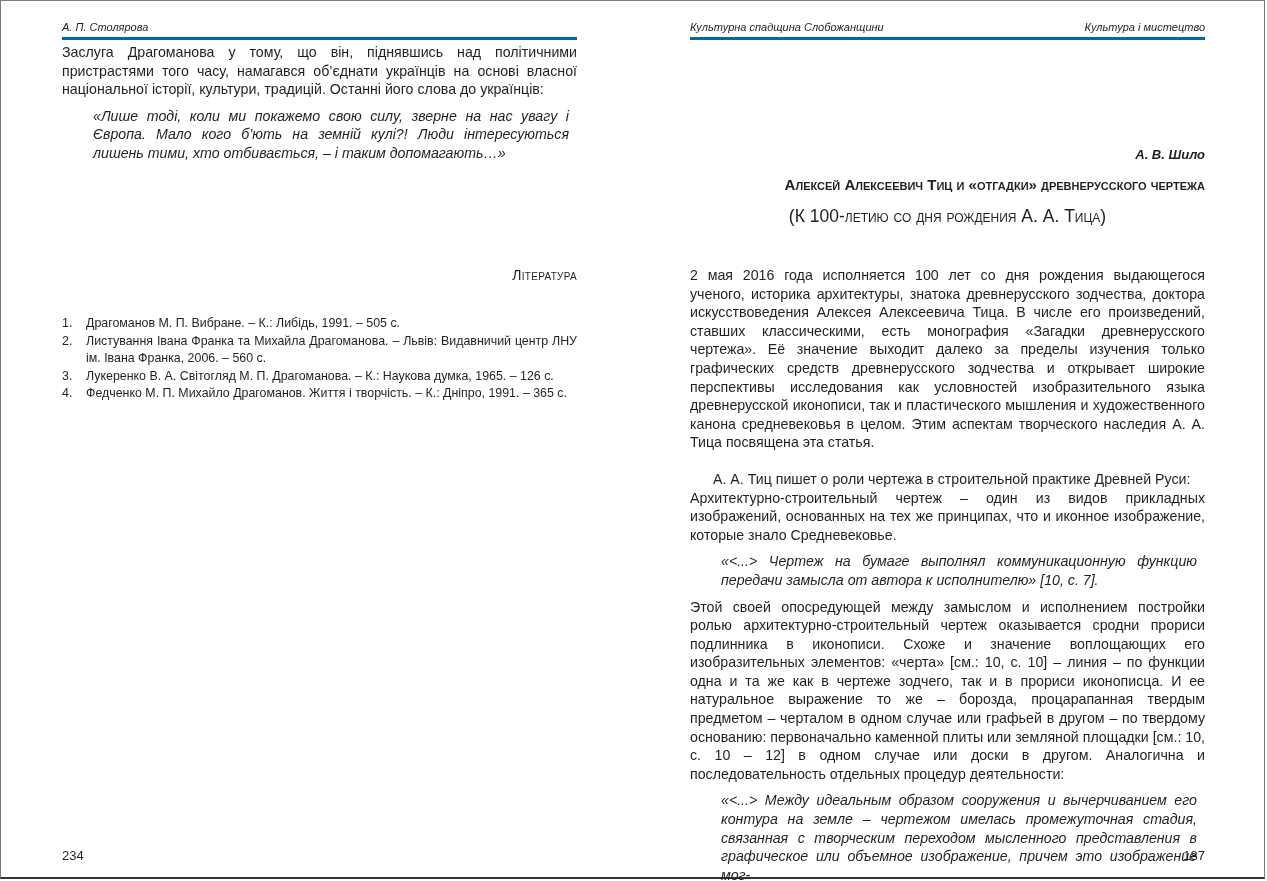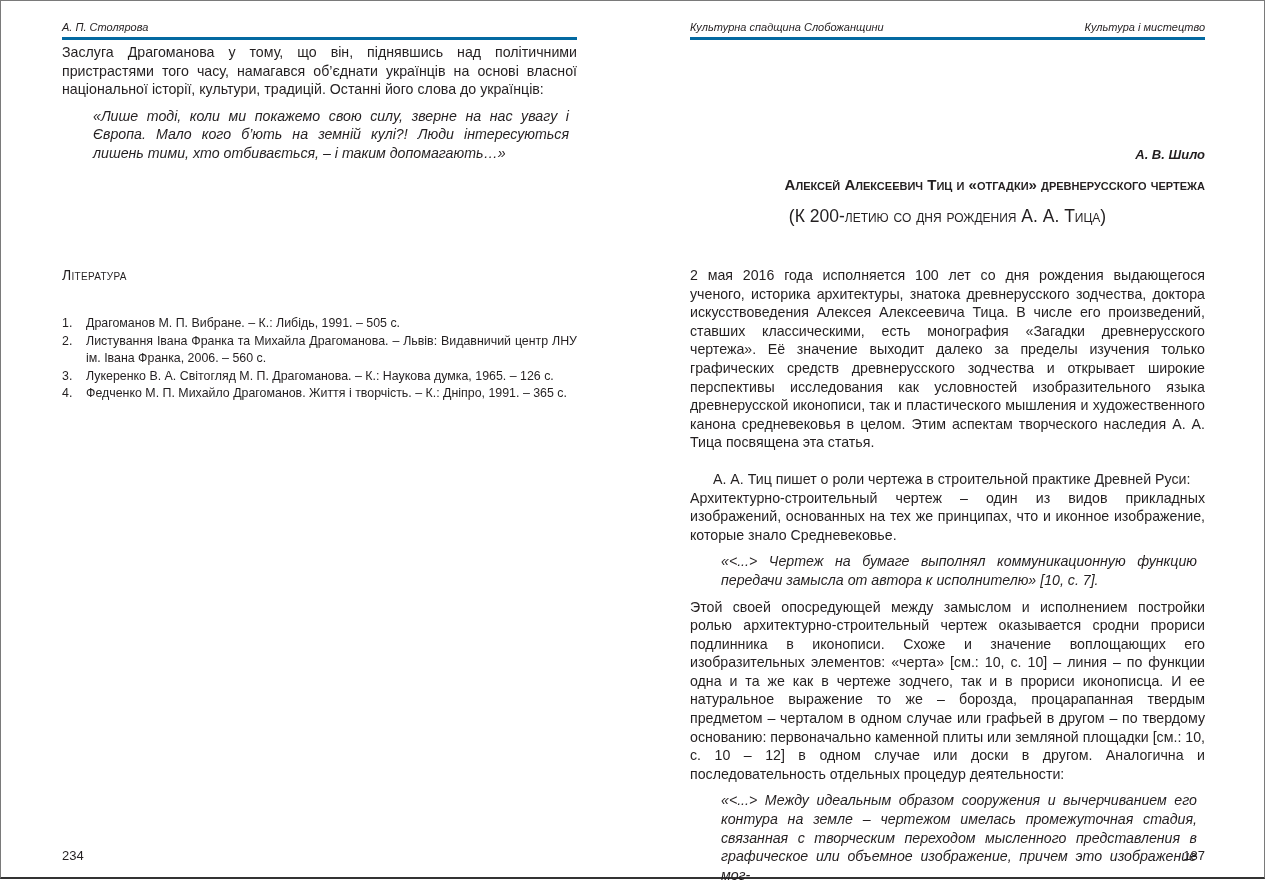--- a/index.html
+++ b/index.html
@@ -28,21 +28,21 @@
   }
   .quote {
     font-style: italic; padding-left: 23px; text-align: justify;
     font-size: 14.2px; line-height: 18.6px; margin: 8px;
   }
   .indent { text-indent: 23px; }
 
   .left-block { position: absolute; top: 43px; left: 0; width: 515px; }
 
   .lit-heading {
-    position: absolute; top: 267px; left: 0; width: 515px; text-align: left;
+    position: absolute; top: 267px; left: 0; width: 515px; text-align: right;
     font-size: 14px; font-variant: small-caps; letter-spacing: 0.3px;
   }
   .refs {
     position: absolute; top: 315px; left: 0; width: 515px;
     list-style: none; margin: 0; padding: 0;
     font-size: 12.4px; line-height: 17.6px;
   }
   .refs li { display: flex; }
   .refs .num { width: 24px; flex: none; }
   .refs .txt { flex: 1; text-align: justify; }
@@ -106,21 +106,21 @@
 </div>
 
 <div class="page right">
   <div class="running-head">
     <span>Культурна спадщина Слобожанщини</span>
     <span>Культура і мистецтво</span>
   </div>
 
   <div class="author">А. В. Шило</div>
   <div class="title">Алексей Алексеевич Тиц и «отгадки» древнерусского чертежа</div>
-  <div class="subtitle">(К 200-летию со дня рождения А. А. Тица)</div>
+  <div class="subtitle">(К 100-летию со дня рождения А. А. Тица)</div>
 
   <div class="right-block">
     <p class="body-text">2 мая 2016 года исполняется 100 лет со дня рождения выдающегося ученого, историка архитектуры, знатока древнерусского зодчества, доктора искусствоведения Алексея Алексеевича Тица. В числе его произведений, ставших классическими, есть монография «Загадки древнерусского чертежа». Её значение выходит далеко за пределы изучения только графических средств древнерусского зодчества и открывает широкие перспективы исследования как условностей изобразительного языка древнерусской иконописи, так и пластического мышления и художественного канона средневековья в целом. Этим аспектам творческого наследия А. А. Тица посвящена эта статья.</p>
     <div class="para-gap"></div>
     <p class="body-text indent">А. А. Тиц пишет о роли чертежа в строительной практике Древней Руси:</p>
     <p class="body-text">Архитектурно-строительный чертеж – один из видов прикладных изображений, основанных на тех же принципах, что и иконное изображение, которые знало Средневековье.</p>
     <p class="quote">«&lt;...&gt; Чертеж на бумаге выполнял коммуникационную функцию передачи замысла от автора к исполнителю» [10, с. 7].</p>
     <p class="body-text">Этой своей опосредующей между замыслом и исполнением постройки ролью архитектурно-строительный чертеж оказывается сродни прориси подлинника в иконописи. Схоже и значение воплощающих его изобразительных элементов: «черта» [см.: 10, с. 10] – линия – по функции одна и та же как в чертеже зодчего, так и в прориси иконописца. И ее натуральное выражение то же – борозда, процарапанная твердым предметом – черталом в одном случае или графьей в другом – по твердому основанию: первоначально каменной плиты или земляной площадки [см.: 10, с. 10 – 12] в одном случае или доски в другом. Аналогична и  последовательность отдельных процедур деятельности:</p>
     <p class="quote">«&lt;...&gt; Между идеальным образом сооружения и вычерчиванием его контура на земле – чертежом имелась промежуточная стадия, связанная с творческим переходом мысленного представления в графическое или объемное изображение, причем это изображение мог-</p>
   </div>

